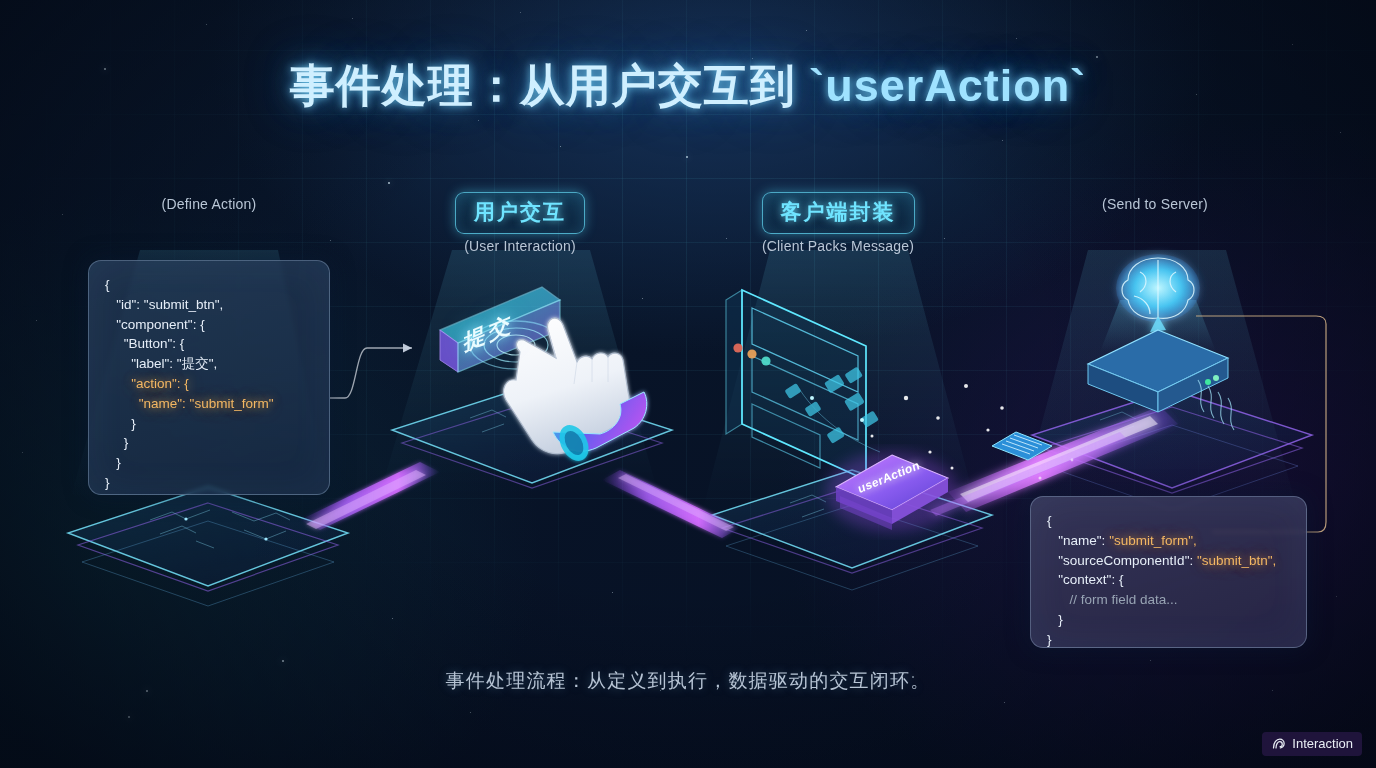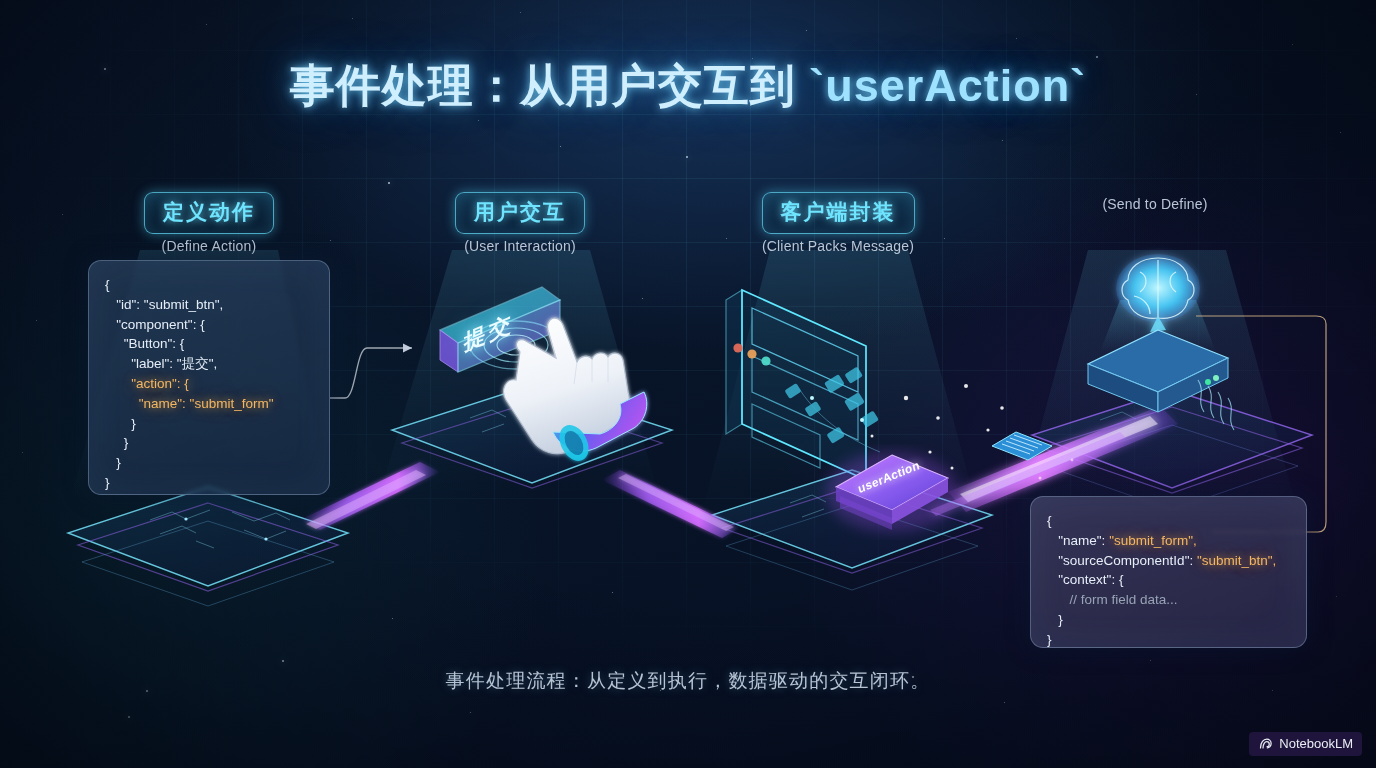--- a/index.html
+++ b/index.html
@@ -409,33 +409,32 @@
       <path d="M330,398 L345,398 C356,398 356,348 367,348 L412,348" stroke="#b8bfc9" stroke-width="1.3" opacity=".85"></path>
       <path d="M412,348 l-9,-4.5 l0,9 Z" fill="#c8d2e0" opacity=".95"></path>
     </g>
 
     <g fill="none">
       <path d="M1212,532 L1318,532 C1324,532 1326,528 1326,522 L1326,324 C1326,318 1322,316 1316,316 L1196,316" stroke="#d8b68a" stroke-width="1.2" opacity=".85"></path>
     </g>
   </svg>
 
   <div class="step-label" style="left:109px; top:192px;">
-    <span class="chip">定义动作</span>
     <span class="sub">(Define Action)</span>
   </div>
   <div class="step-label" style="left:738px; top:192px;">
     <span class="chip">客户端封装</span>
     <span class="sub">(Client Packs Message)</span>
   </div>
   <div class="step-label" style="left:420px; top:192px;">
     <span class="chip">用户交互</span>
     <span class="sub">(User Interaction)</span>
   </div>
   <div class="step-label" style="left:1055px; top:192px;">
-    <span class="sub">(Send to Define)</span>
+    <span class="sub">(Send to Server)</span>
   </div>
 
   <div style="position:absolute; left:464px; top:318px; transform:skewY(-23deg);
               color:#eafcff; font-size:22px; font-weight:bold; letter-spacing:3px;
               text-shadow:0 0 10px rgba(150,240,255,.95),0 0 22px rgba(90,200,255,.6);">
     <span>提交</span>
   </div>
 
   <div style="position:absolute; left:856px; top:470px; transform:rotate(-22deg) skewX(-8deg);
               color:#ffffff; font-size:12px; font-weight:bold; letter-spacing:.3px;
@@ -467,16 +466,16 @@
     <div class="ln"><span class="k">}</span></div>
   </div>
 
   <div class="caption">事件处理流程：从定义到执行，数据驱动的交互闭环。</div>
 
   <div class="wm">
     <svg width="15" height="15" viewBox="0 0 24 24">
       <path d="M4 19 C4 10 9 5 14 5 C18 5 21 8 21 12 C21 16 18 19 15 19" fill="none" stroke="#e9eef5" stroke-width="2" stroke-linecap="round"></path>
       <path d="M8 19 C8 13 11 9 14 9 C16.5 9 18 10.8 18 13 C18 15.5 16 17 14.5 17" fill="none" stroke="#e9eef5" stroke-width="2" stroke-linecap="round"></path>
     </svg>
-    <span>NotebookLM</span>
+    <span>Interaction</span>
   </div>
 
 </div>
 
 </body></html>

